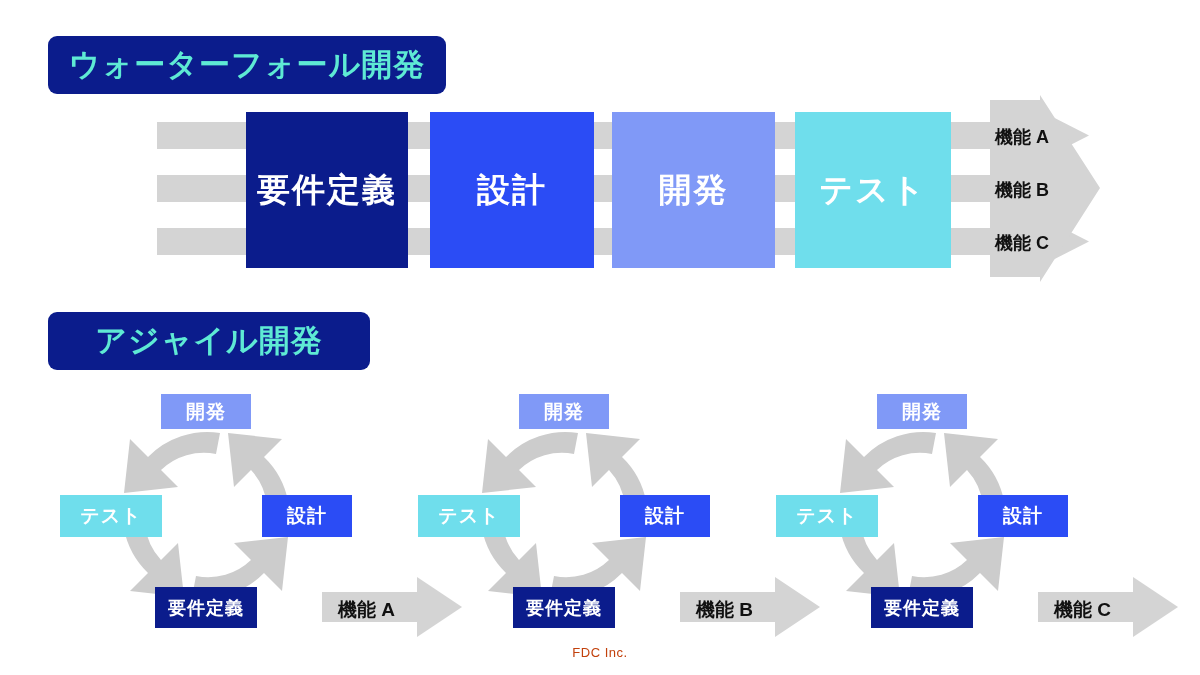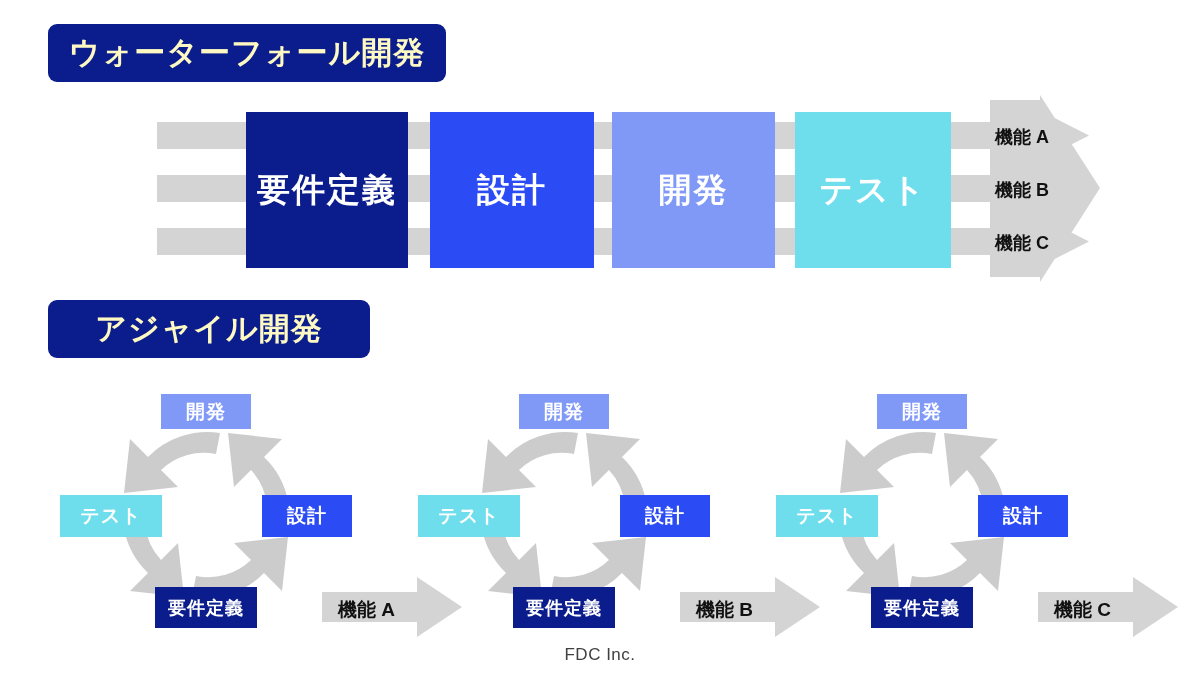--- a/index.html
+++ b/index.html
@@ -8,25 +8,26 @@
     font-family:"Liberation Sans","DejaVu Sans",sans-serif;
     overflow:hidden;position:relative;
   }
   .stage{position:absolute;left:0;top:0;width:1200px;height:675px;}
 
   
   .banner{
     position:absolute;
     background:#0b1c8c;
     border-radius:9px;
-    color:#fef9c3;
+    color:#5eead4;
     font-weight:bold;
     display:flex;align-items:center;justify-content:center;
     letter-spacing:1px;
     box-sizing:border-box;
+    margin-top:12px;
   }
   #banner-waterfall{left:48px;top:24px;width:398px;height:58px;font-size:31px;}
   #banner-agile{left:48px;top:300px;width:322px;height:58px;font-size:31px;}
 
   
   .phase-box{
     position:absolute;
     display:flex;align-items:center;justify-content:center;
     color:#ffffff;font-weight:bold;font-size:33px;
     letter-spacing:2px;
@@ -63,21 +64,21 @@
   
   .agile-feat-label{
     position:absolute;
     color:#111111;font-weight:bold;font-size:19px;
     z-index:7;white-space:nowrap;
   }
 
   
   #footer-text{
     position:absolute;left:0;top:645px;width:1200px;
-    text-align:center;font-size:17px;color:#404040;
+    text-align:center;font-size:13px;color:#c2410c;
     letter-spacing:0.5px;z-index:8;
   }
 </style>
 </head>
 <body>
 
 <div class="stage">
 
   <div class="banner" id="banner-waterfall">ウォーターフォール開発</div>
 

